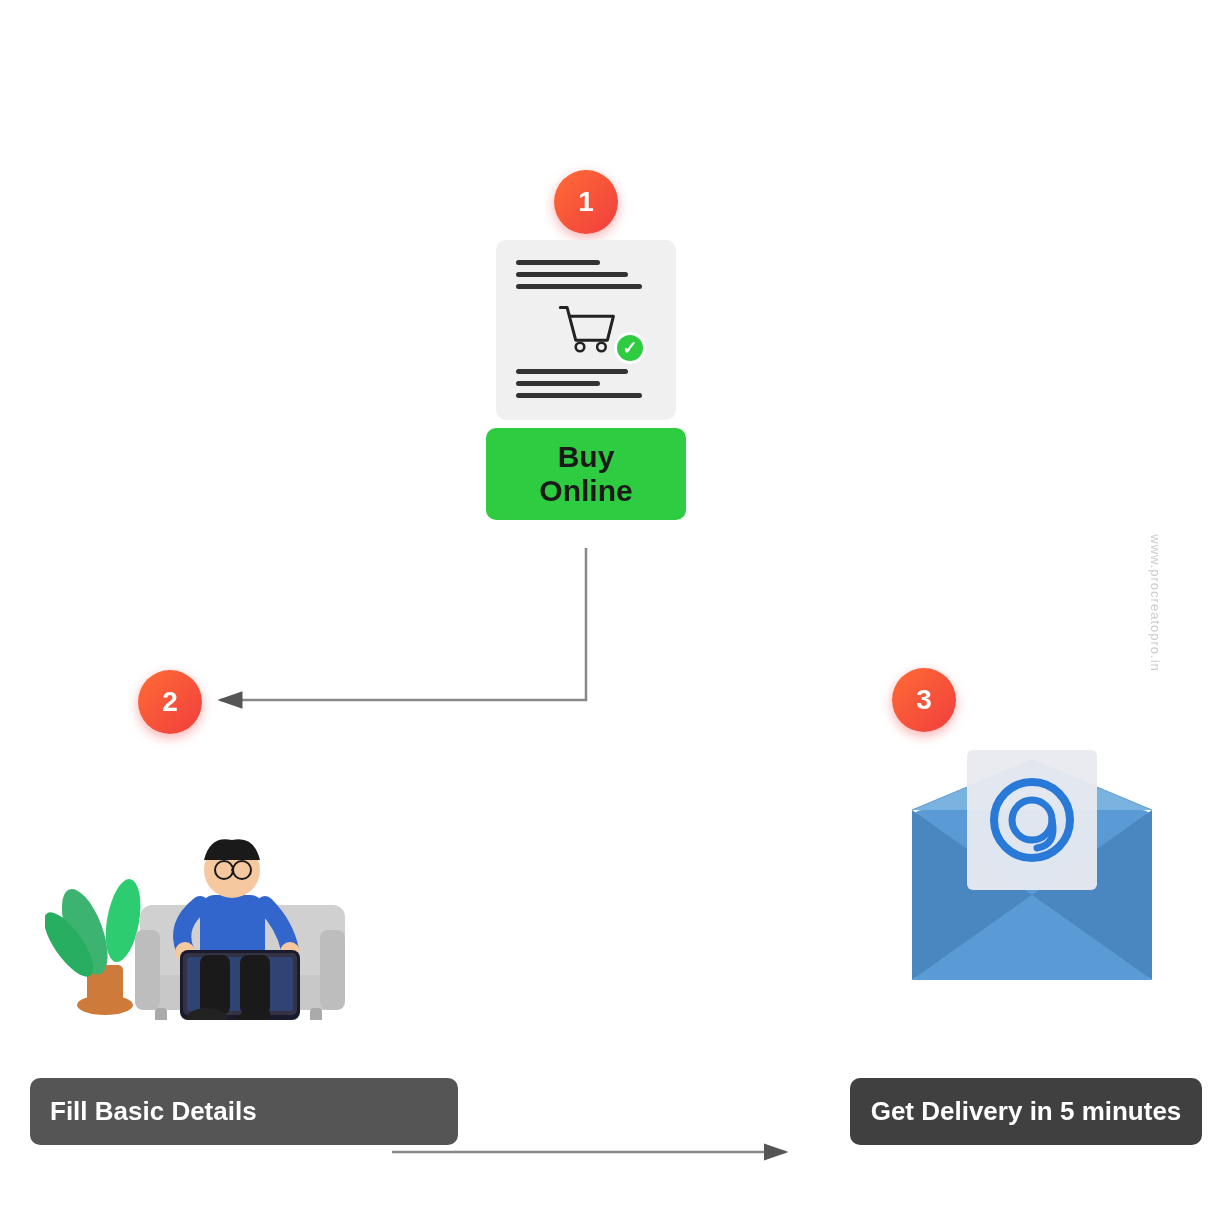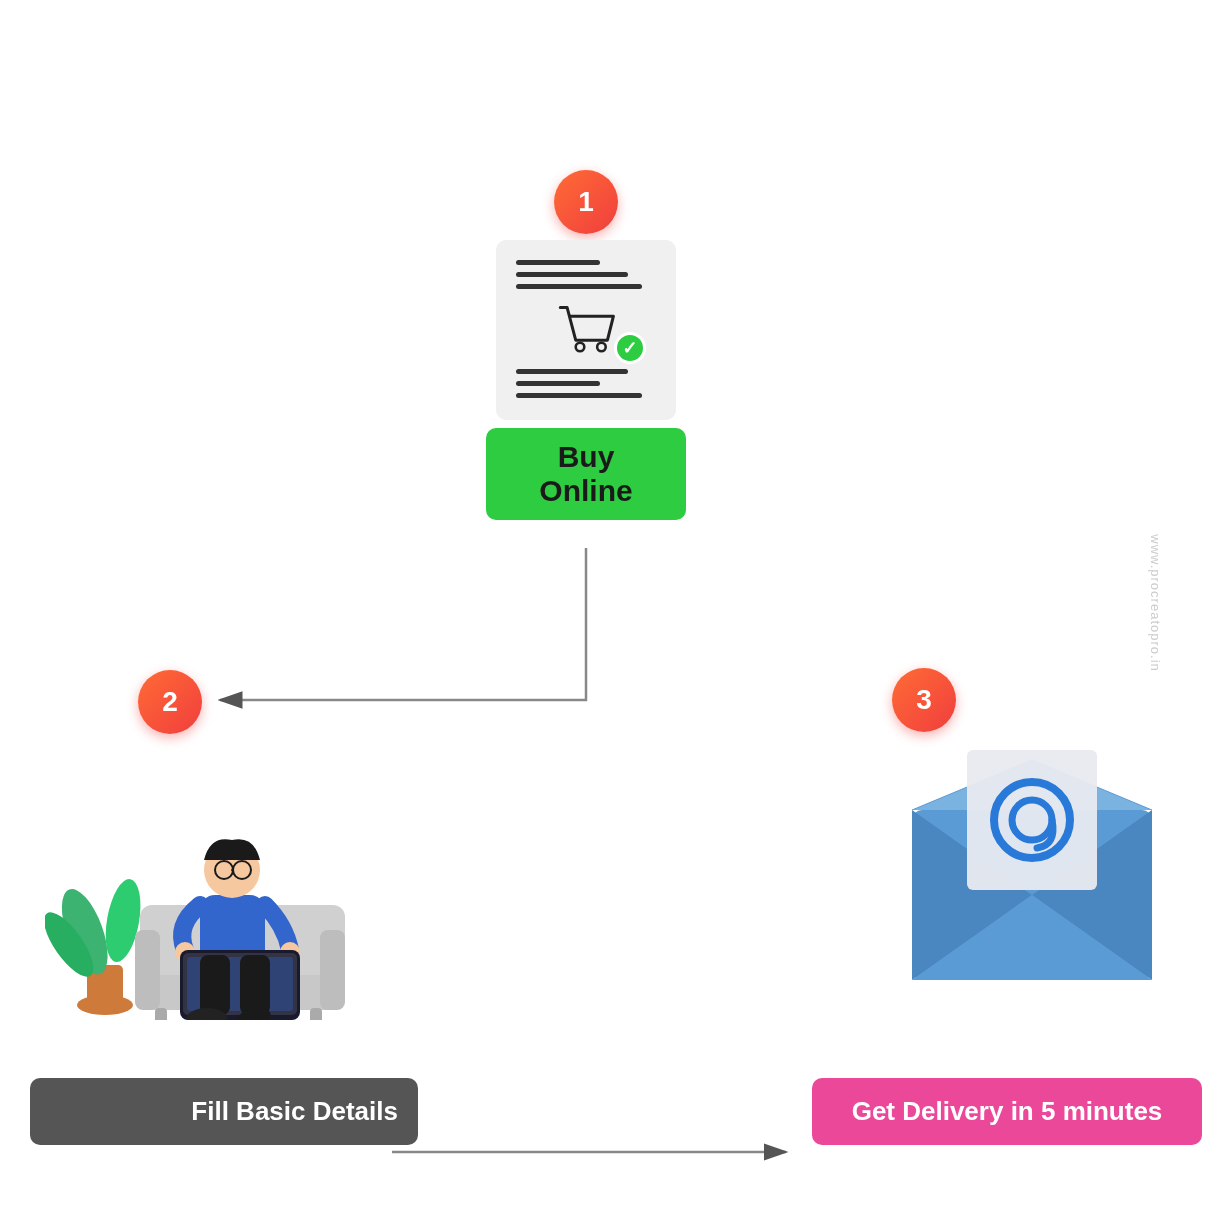--- a/index.html
+++ b/index.html
@@ -138,37 +138,37 @@
       width: 1232px;
       height: 1205px;
       pointer-events: none;
     }
 
     
     .fill-basic-label {
       position: absolute;
       left: 30px;
       bottom: 60px;
-      width: 388px;
+      width: 428px;
       background: #555;
       color: white;
       font-size: 26px;
       font-weight: bold;
-      text-align: right;
+      text-align: left;
       padding: 18px 20px;
       border-radius: 10px;
     }
 
     
     .get-delivery-label {
       position: absolute;
       right: 30px;
       bottom: 60px;
-      width: 390px;
-      background: #ec4899;
+      width: 352px;
+      background: #404040;
       color: white;
       font-size: 26px;
       font-weight: bold;
       text-align: center;
       padding: 18px 20px;
       border-radius: 10px;
     }
 
     
     .person-illustration {

